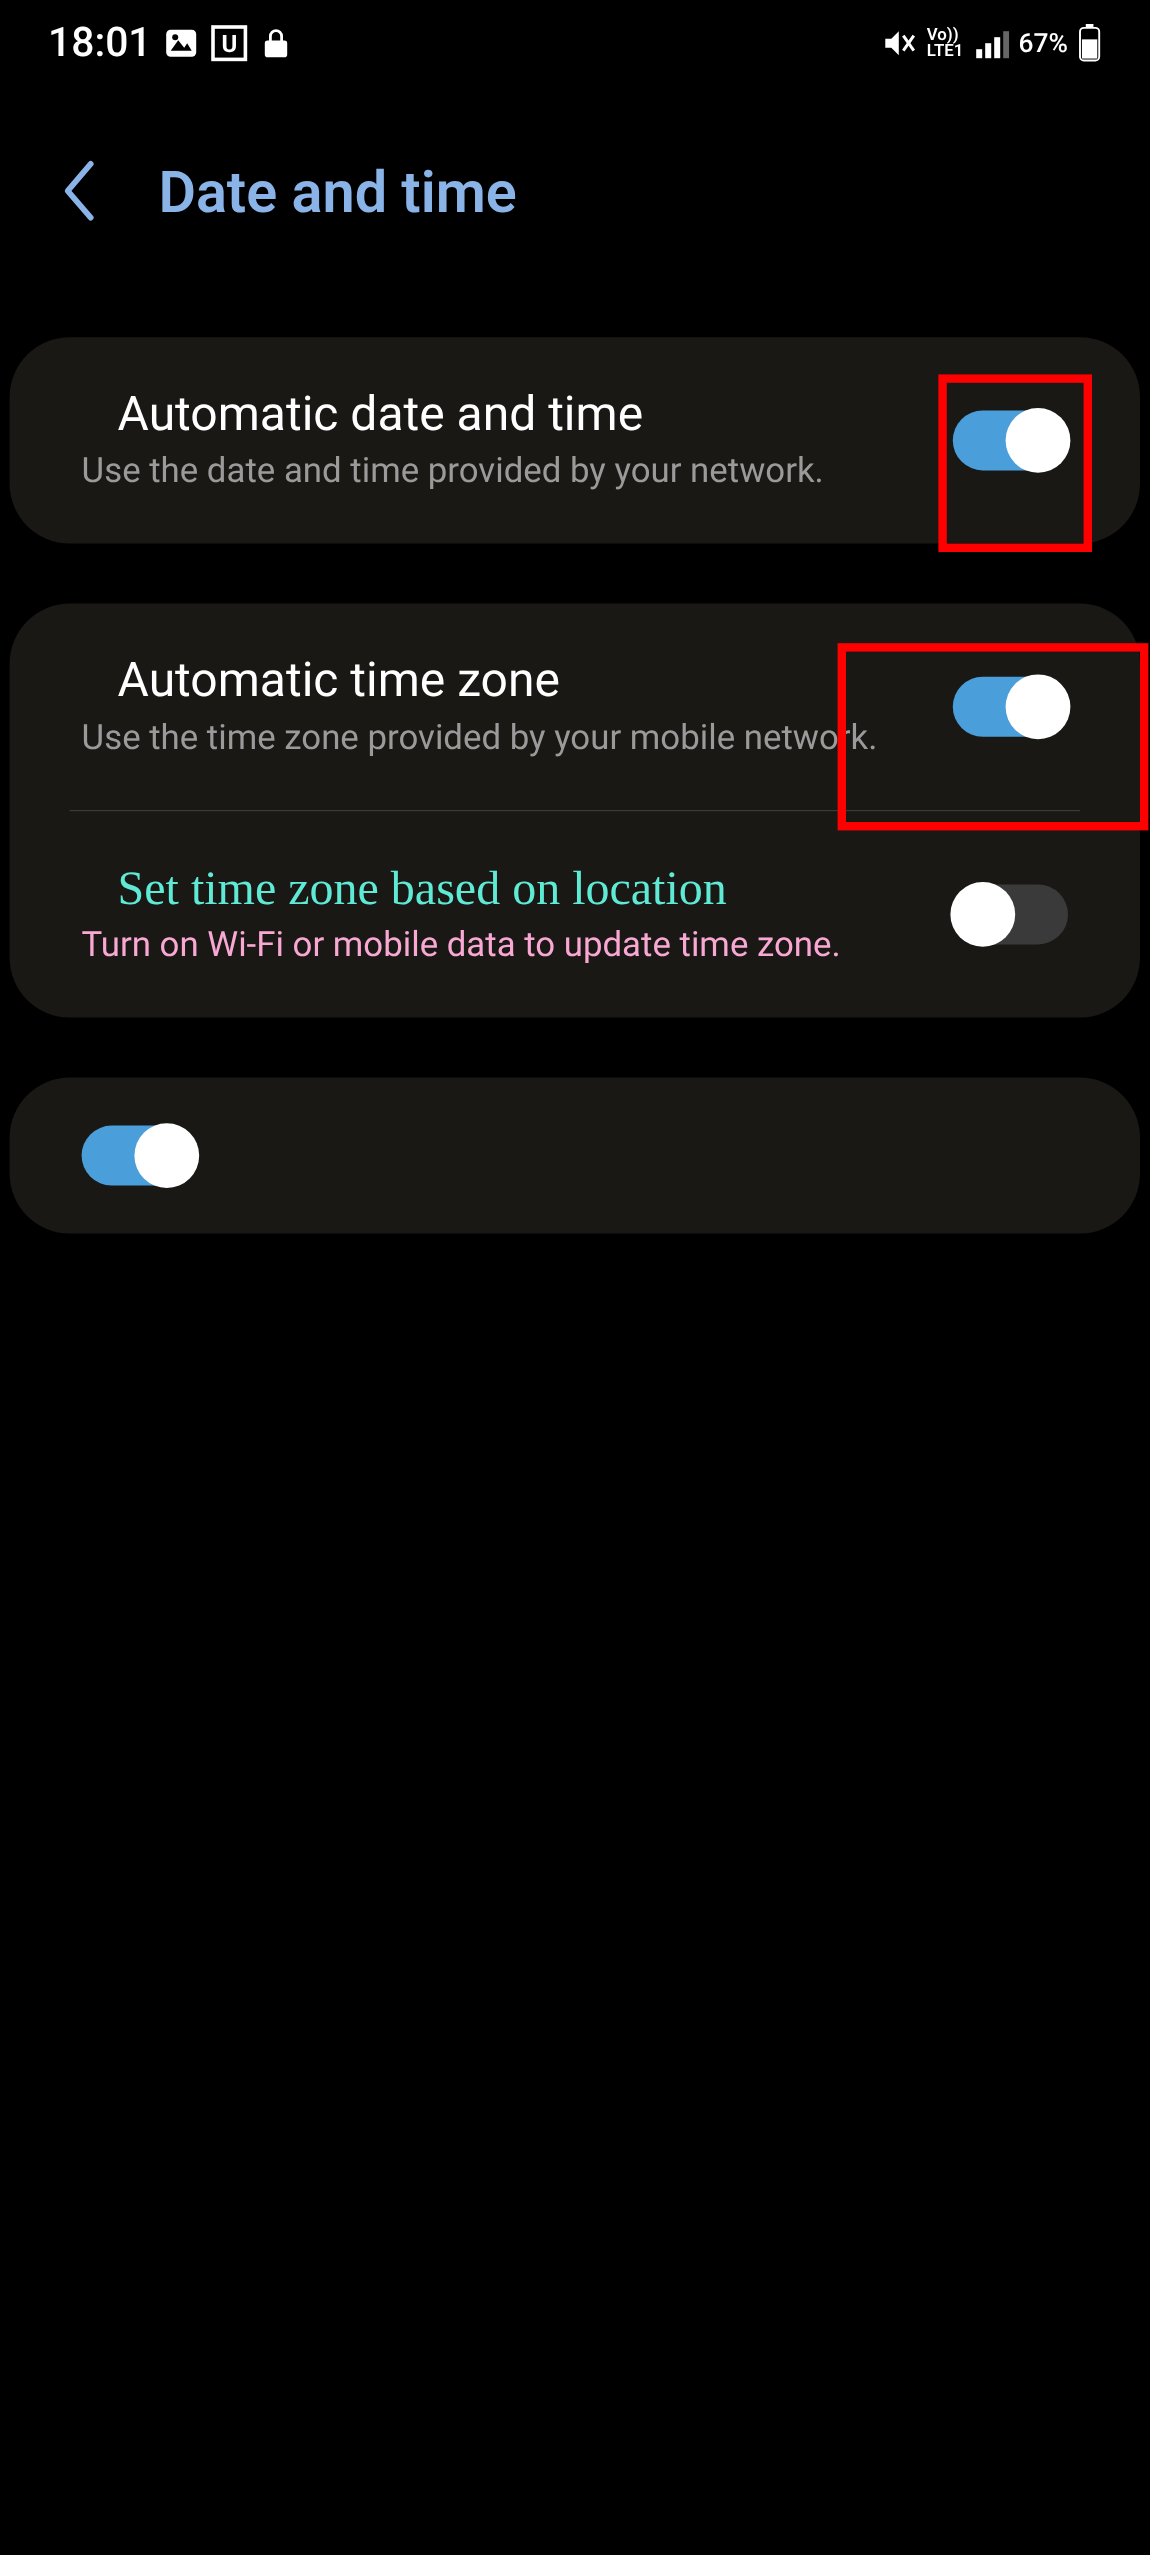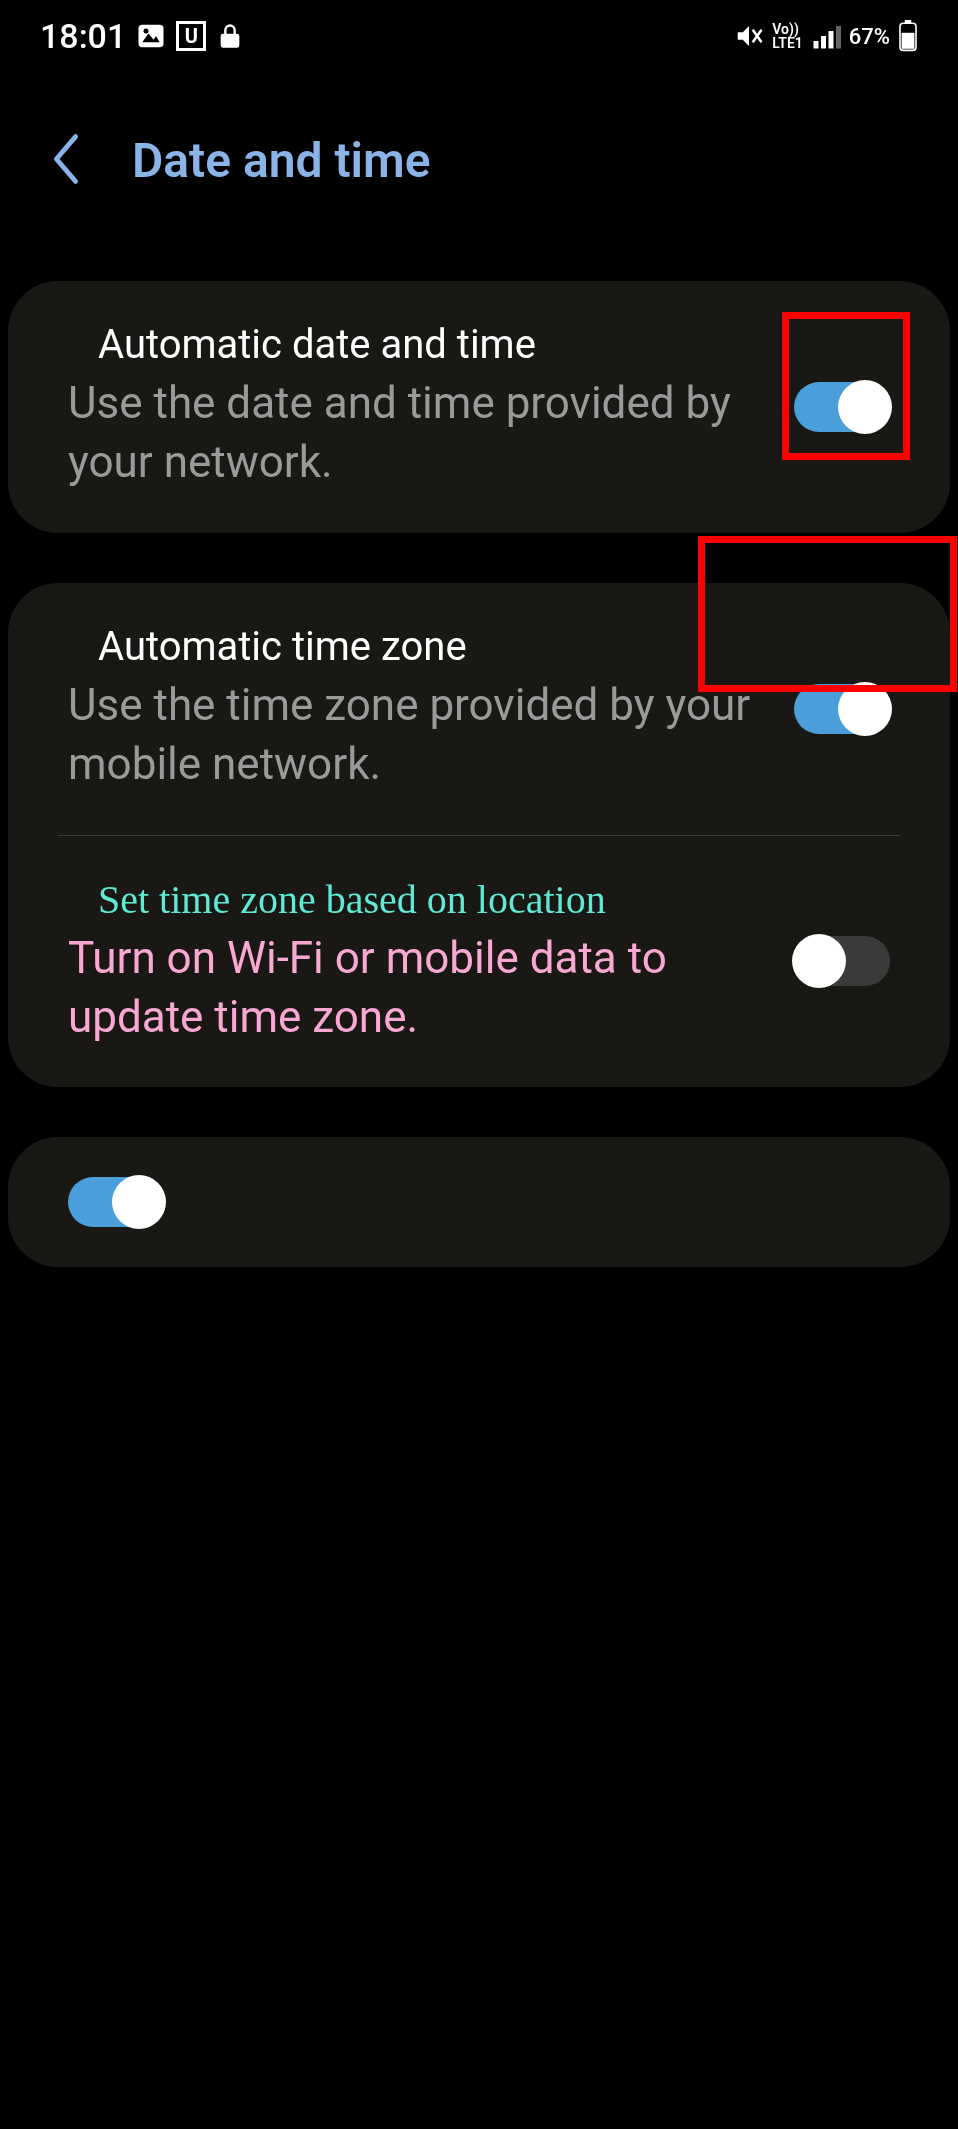--- a/index.html
+++ b/index.html
@@ -37,21 +37,21 @@
       padding: 0;
     }
     .row {
       display: flex;
       align-items: center;
       justify-content: space-between;
       padding: 40px 60px;
     }
     .row-text { flex: 1; padding-right: 20px; }
     .row-title { font-size: 40px; color: #ffffff; font-weight: 400; margin-bottom: 6px; margin-left: 30px; }
-    .row-sub { font-size: 44px; color: #9a9a9a; line-height: 1.35; }
+    .row-sub { font-size: 29px; color: #9a9a9a; line-height: 1.35; }
     .row-title.disabled { color: #5eead4; font-family: Liberation Serif, serif; }
     .row-sub.disabled { color: #f9a8d4; }
     .divider {
       height: 1px;
       background: #3a3a3a;
       margin: 0 50px;
     }
     .toggle {
       width: 96px;
       height: 50px;

